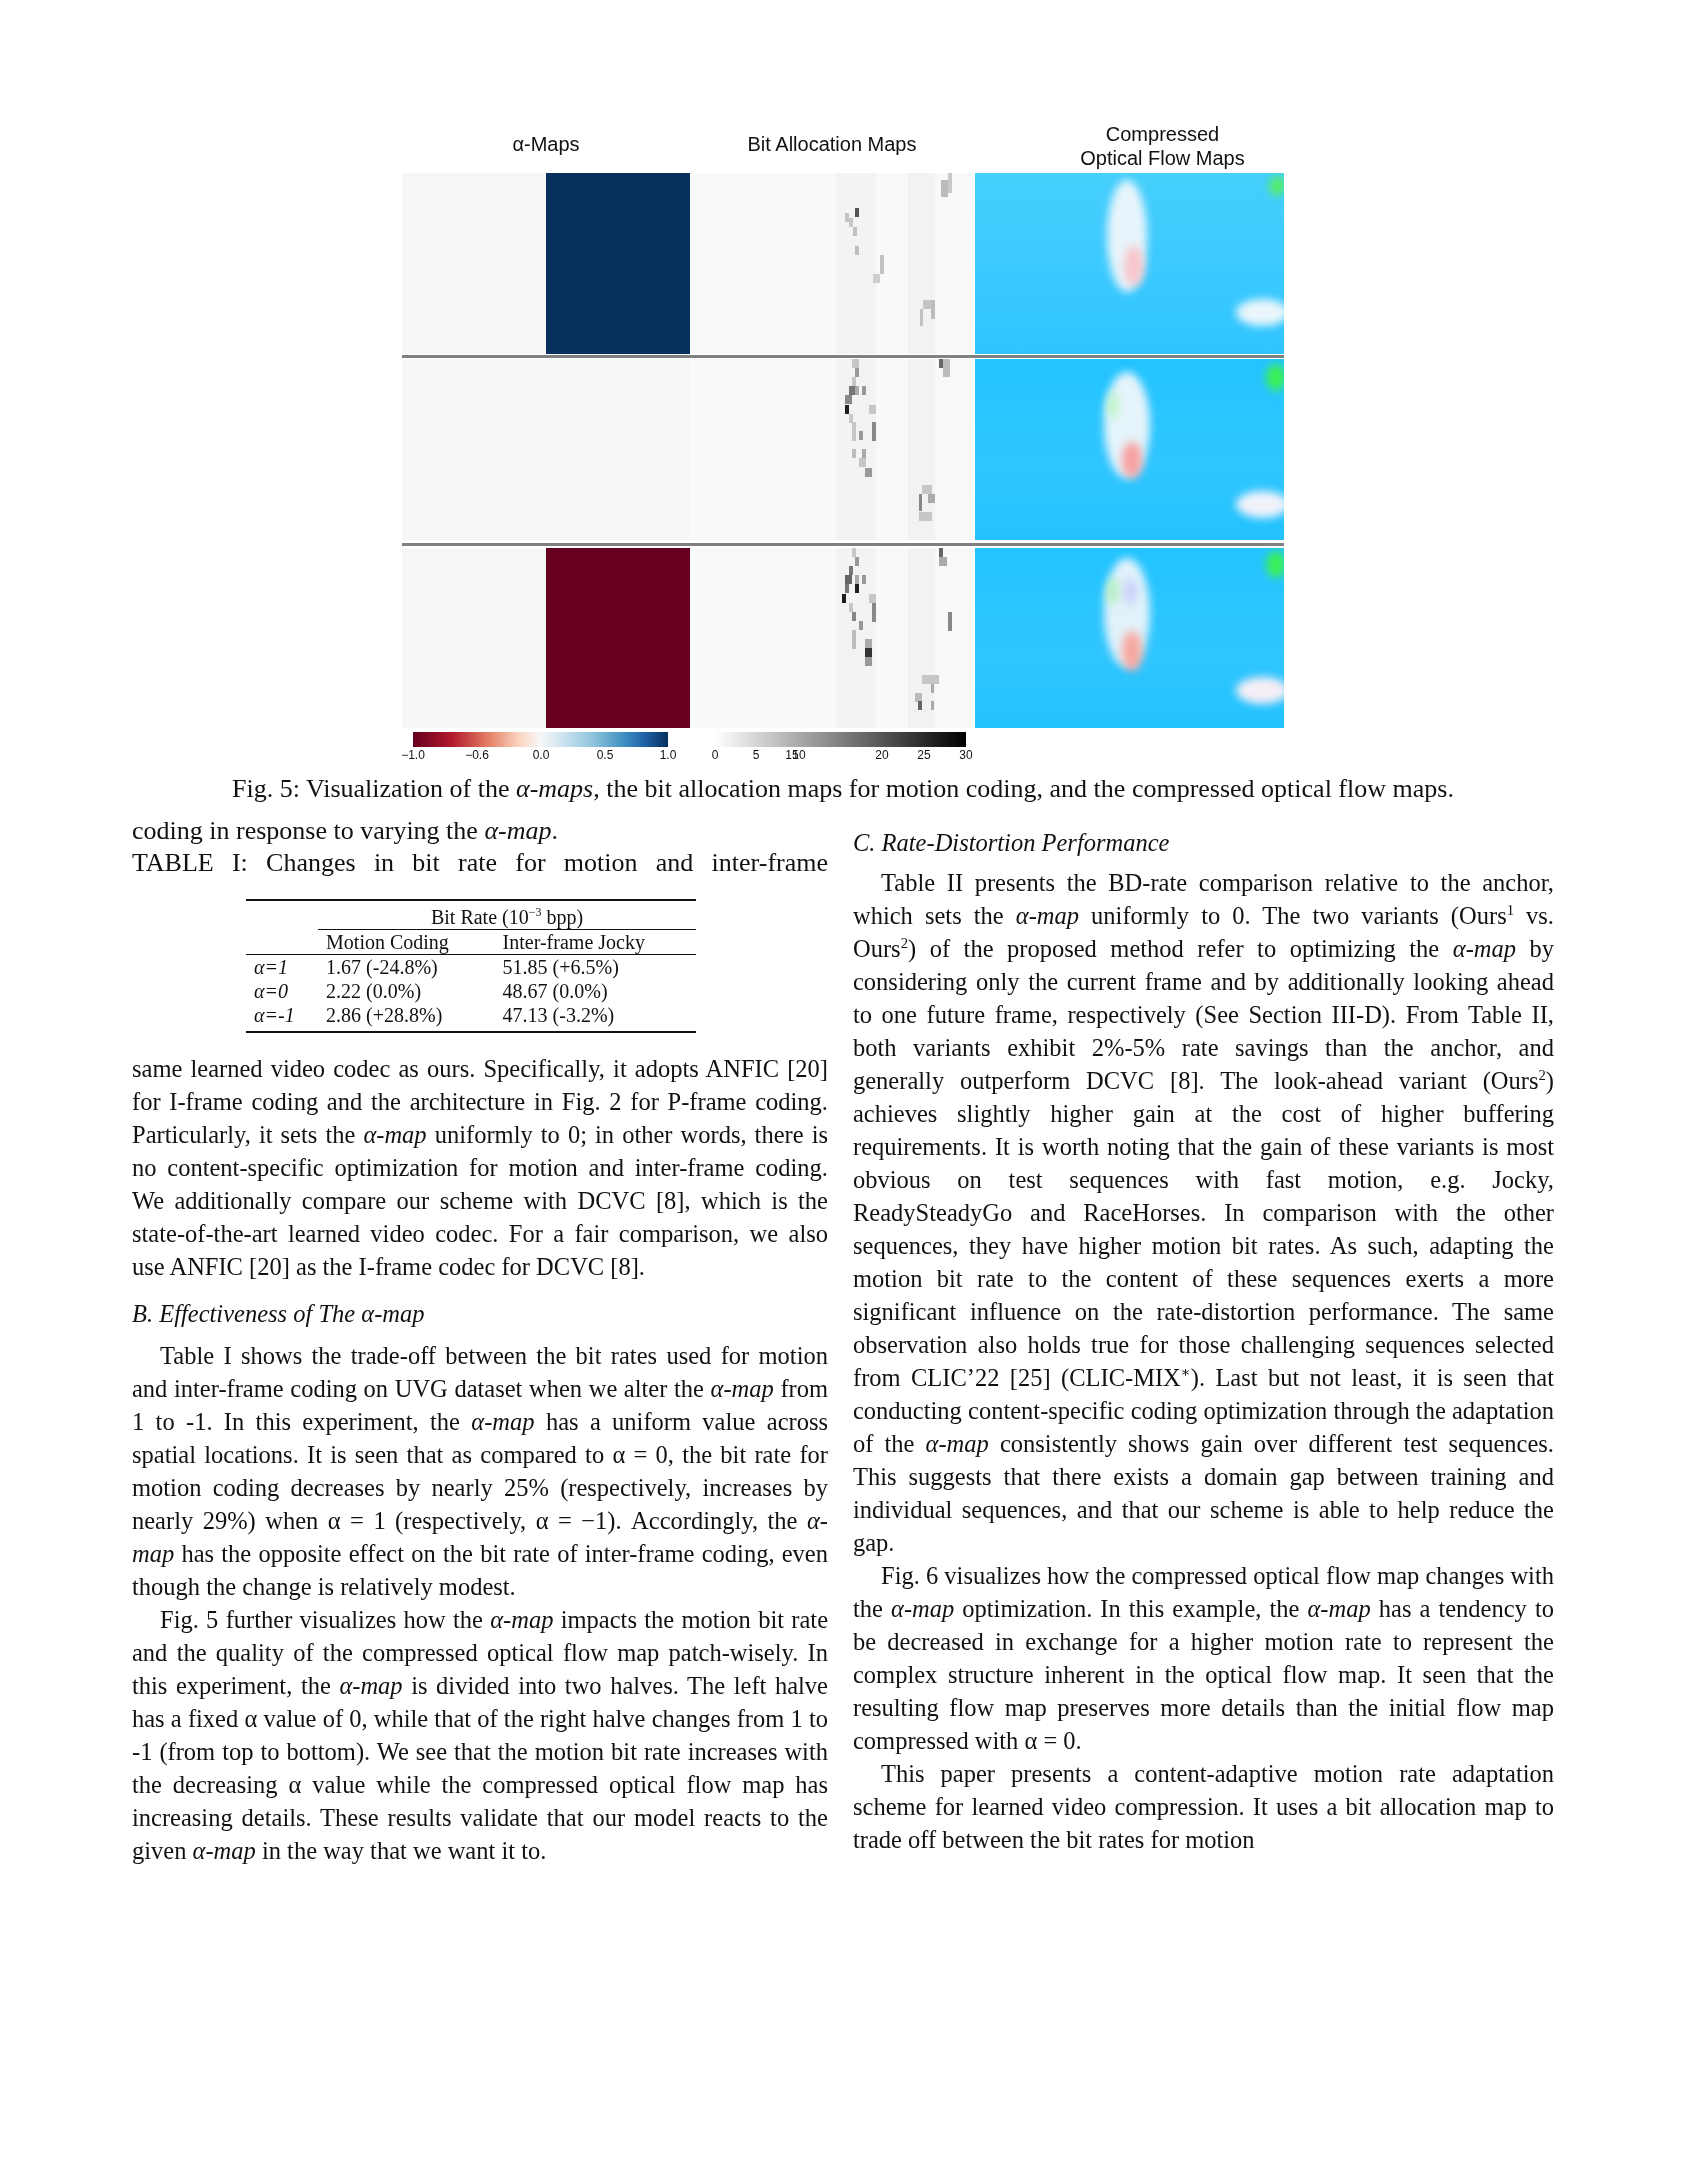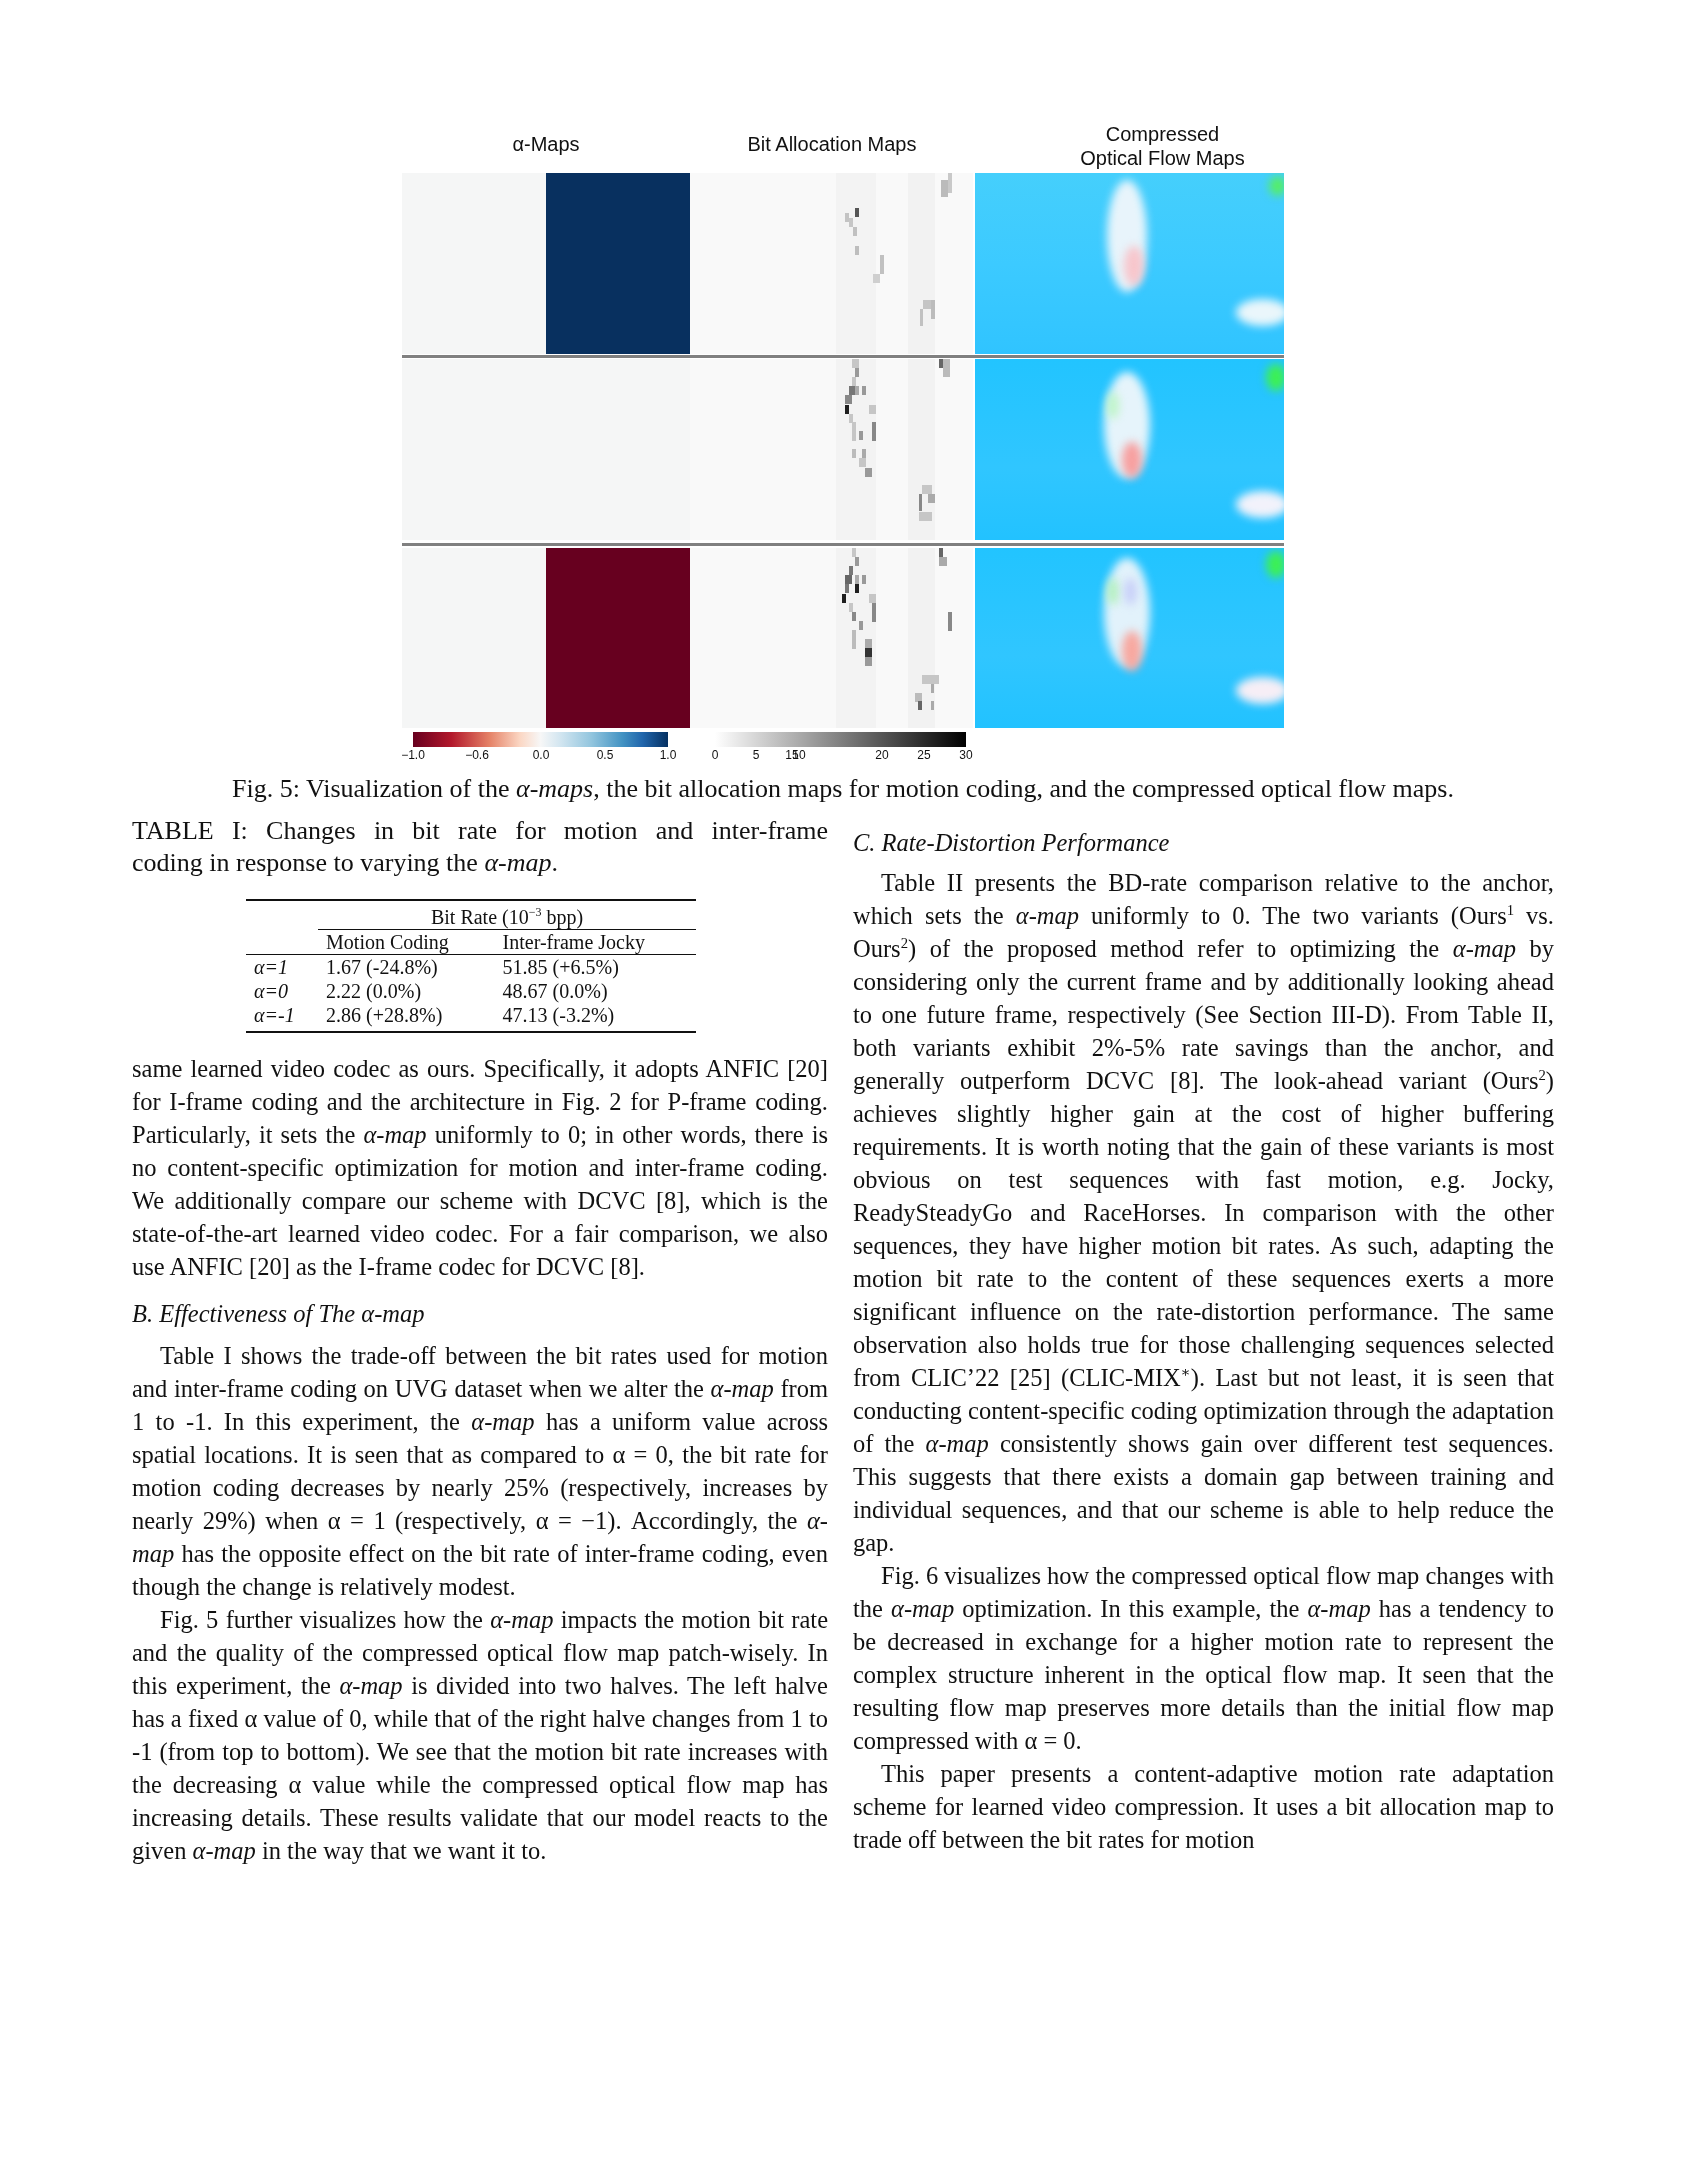--- a/index.html
+++ b/index.html
@@ -167,22 +167,22 @@
     <span class="tick sans" style="left:792px;">15</span>
     <span class="tick sans" style="left:882px;">20</span>
     <span class="tick sans" style="left:924px;">25</span>
     <span class="tick sans" style="left:966px;">30</span>
   </div>
 
   <div class="abs caption" style="left:132px; top:773px; width:1422px; text-align:center;"><span>Fig. 5: Visualization of the </span><span class="it">α-maps</span><span>, the bit allocation maps for motion coding, and the compressed optical flow maps.</span></div>
 </div>
 
 <div class="abs" style="left:132px; top:815px; width:696px;">
+  <div class="caption"><span>coding in response to varying the </span><span class="it">α-map</span><span>.</span></div>
   <div class="caption" style="text-align:justify; text-align-last:justify;">TABLE I: Changes in bit rate for motion and inter-frame</div>
-  <div class="caption"><span>coding in response to varying the </span><span class="it">α-map</span><span>.</span></div>
 
   <table class="t1" style="margin:20px 0 0 114px; width:450px;">
     <tbody>
         <tr style="border-top:2px solid #111;">
       <td></td>
       <td colspan="2" style="text-align:center; border-bottom:1.3px solid #111; padding-top:4px;"><span>Bit Rate (10</span><sup>−3</sup><span> bpp)</span></td>
     </tr>
     <tr style="border-bottom:1.3px solid #111;">
       <td></td>
       <td>Motion Coding</td>

